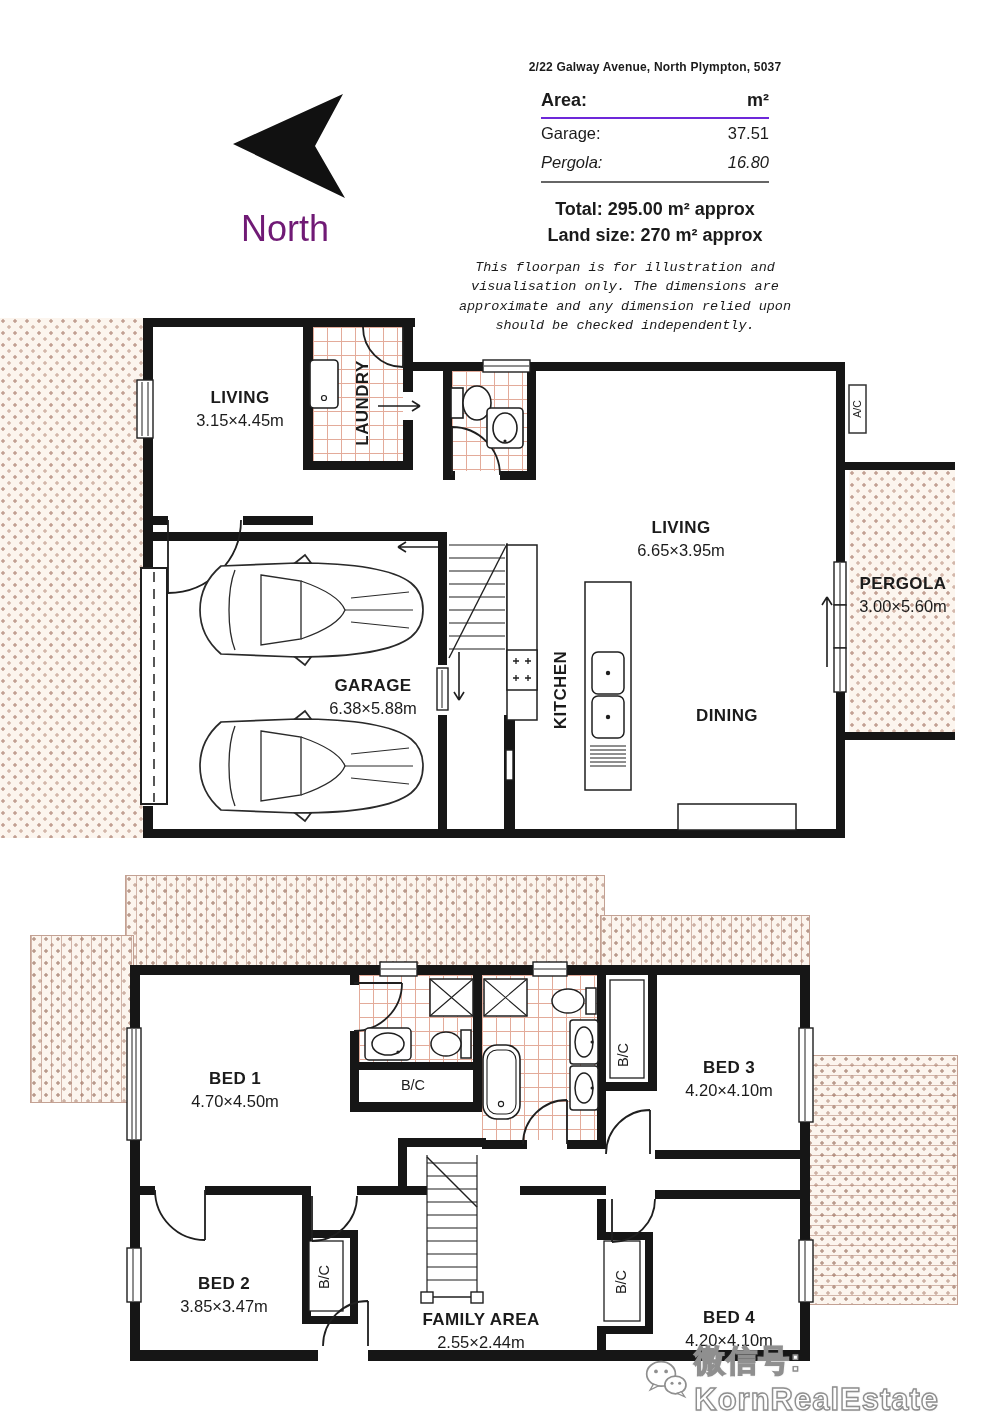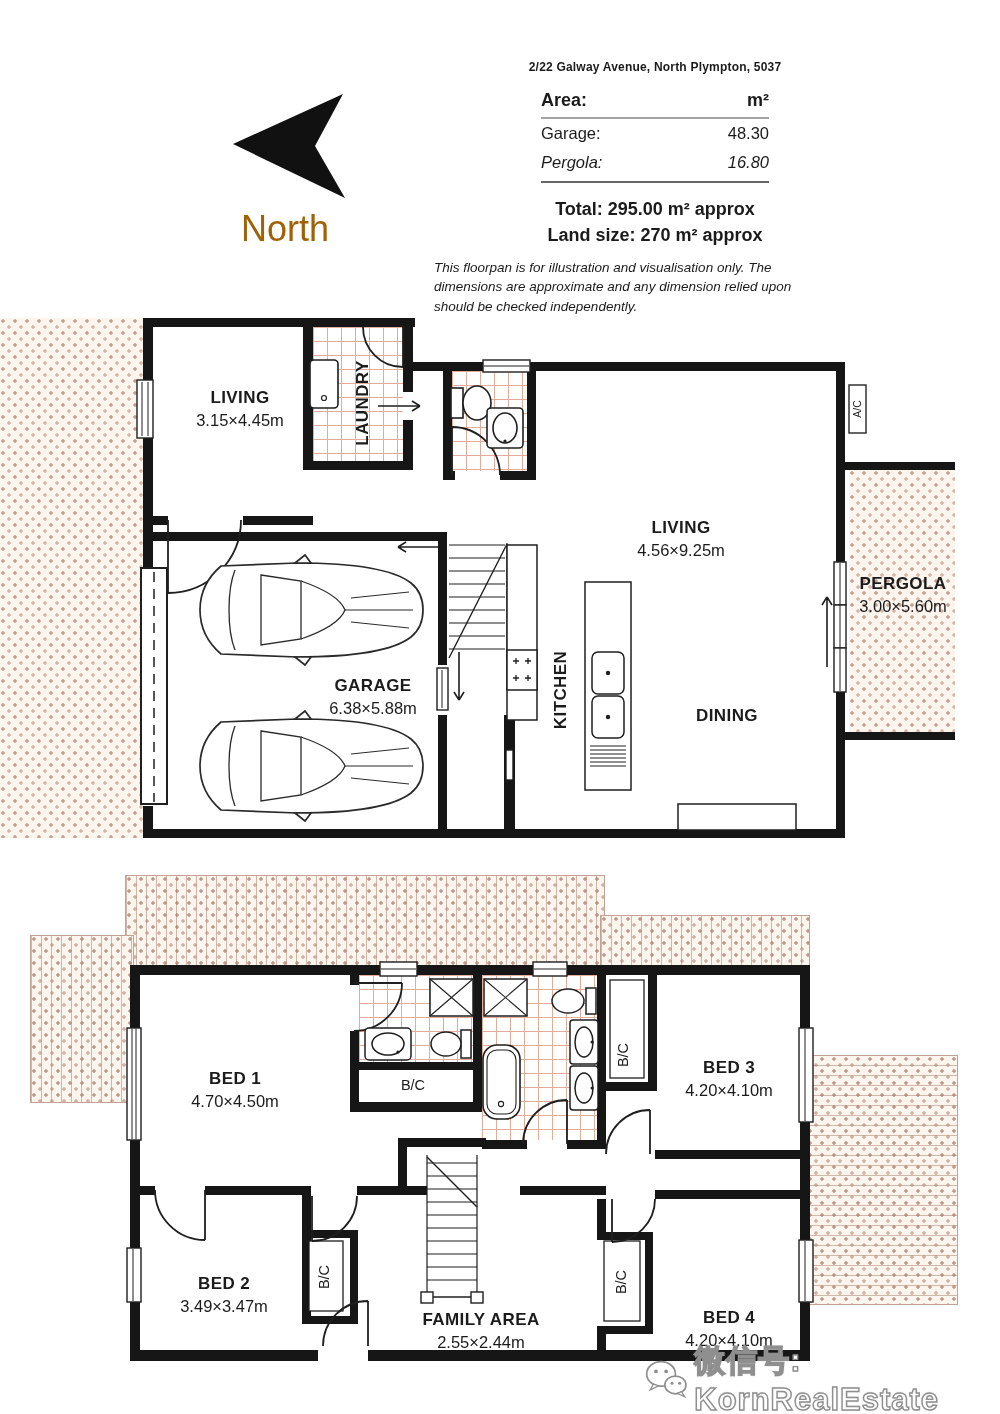--- a/index.html
+++ b/index.html
@@ -49,29 +49,29 @@
        text-align:center;white-space:nowrap;line-height:1.25;}
   .lbl.vert{transform:translate(-50%,-50%) rotate(-90deg);}
   .room-name{font-weight:bold;font-size:17px;letter-spacing:.4px;}
   .room-dims{font-size:16.5px;margin-top:2px;}
   .bc{font-size:14.5px;}
   .ac{font-size:10.5px;}
   
   .header-col{position:absolute;left:420px;top:60px;width:470px;z-index:3;}
   .addr-title{font-size:12px;font-weight:bold;text-align:center;letter-spacing:.2px;}
   .area-table{width:228px;margin:14px auto 0 auto;font-size:16.5px;border-collapse:collapse;}
-  .area-table .hdr td{font-weight:bold;font-size:18px;border-bottom:2px solid #a3a3a3;padding:2px 0 6px 0;}
+  .area-table .hdr td{font-weight:bold;font-size:18px;border-bottom:2px solid #6d28d9;padding:2px 0 6px 0;}
   .area-table td{padding:5px 0;}
   .area-table td.val{text-align:right;}
   .area-table tr.last td{border-bottom:2px solid #666;padding-bottom:9px;font-style:italic;}
   .totals{margin-top:13px;text-align:center;font-weight:bold;font-size:18px;line-height:1.45;}
-  .disclaimer{margin:10px 0 0 14px;width:382px;font-style:italic;font-size:13.5px;line-height:1.42;text-align:left;}
+  .disclaimer{margin:10px 0 0 14px;width:382px;font-style:italic;font-size:13.5px;line-height:1.42;text-align:center;font-family:Liberation Mono, monospace;}
   
   .north-block{position:absolute;left:200px;top:88px;width:170px;z-index:3;text-align:center;}
-  .north-label{font-size:36px;margin-top:4px;color:#a16207;}
+  .north-label{font-size:36px;margin-top:4px;color:#701a75;}
   
   .watermark{position:absolute;left:645px;top:1340px;z-index:5;display:flex;align-items:center;gap:7px;}
   .watermark .wm-text{
     font-size:31px;font-weight:bold;letter-spacing:1px;color:#ffffff;
     -webkit-text-stroke:1.4px #8f8f8f;text-shadow:0 0 2px rgba(150,150,150,.7);
   }
 </style>
 </head>
 <body>
 
@@ -334,21 +334,21 @@
   <div class="header-col">
     <div class="addr-title">2/22 Galway Avenue, North Plympton, 5037</div>
     <table class="area-table">
       <tbody>
         <tr class="hdr">
           <td>Area:</td>
           <td class="val">m²</td>
         </tr>
         <tr>
           <td>Garage:</td>
-          <td class="val">48.30</td>
+          <td class="val">37.51</td>
         </tr>
         <tr class="last">
           <td>Pergola:</td>
           <td class="val">16.80</td>
         </tr>
       </tbody>
     </table>
     <div class="totals">
       <div>Total: 295.00 m² approx</div>
       <div>Land size: 270 m² approx</div>
@@ -356,41 +356,41 @@
     <div class="disclaimer">This floorpan is for illustration and visualisation only. The dimensions are approximate and any dimension relied upon should be checked independently.</div>
   </div>
 
   <div class="lbl" style="left:240px;top:409px;">
     <div class="room-name">LIVING</div>
     <div class="room-dims">3.15×4.45m</div>
   </div>
   <div class="lbl vert room-name" style="left:363px;top:403px;">LAUNDRY</div>
   <div class="lbl" style="left:681px;top:539px;">
     <div class="room-name">LIVING</div>
-    <div class="room-dims">4.56×9.25m</div>
+    <div class="room-dims">6.65×3.95m</div>
   </div>
   <div class="lbl room-name" style="left:727px;top:716px;">DINING</div>
   <div class="lbl vert room-name" style="left:561px;top:690px;">KITCHEN</div>
   <div class="lbl" style="left:373px;top:697px;">
     <div class="room-name">GARAGE</div>
     <div class="room-dims">6.38×5.88m</div>
   </div>
   <div class="lbl" style="left:903px;top:595px;">
     <div class="room-name">PERGOLA</div>
     <div class="room-dims">3.00×5.60m</div>
   </div>
   <div class="lbl vert ac" style="left:858px;top:409px;">A/C</div>
 
   <div class="lbl" style="left:235px;top:1090px;">
     <div class="room-name">BED 1</div>
     <div class="room-dims">4.70×4.50m</div>
   </div>
   <div class="lbl" style="left:224px;top:1295px;">
     <div class="room-name">BED 2</div>
-    <div class="room-dims">3.49×3.47m</div>
+    <div class="room-dims">3.85×3.47m</div>
   </div>
   <div class="lbl" style="left:729px;top:1079px;">
     <div class="room-name">BED 3</div>
     <div class="room-dims">4.20×4.10m</div>
   </div>
   <div class="lbl" style="left:729px;top:1283px;margin-top:46px;">
     <div class="room-name">BED 4</div>
     <div class="room-dims">4.20×4.10m</div>
   </div>
   <div class="lbl" style="left:481px;top:1331px;">

